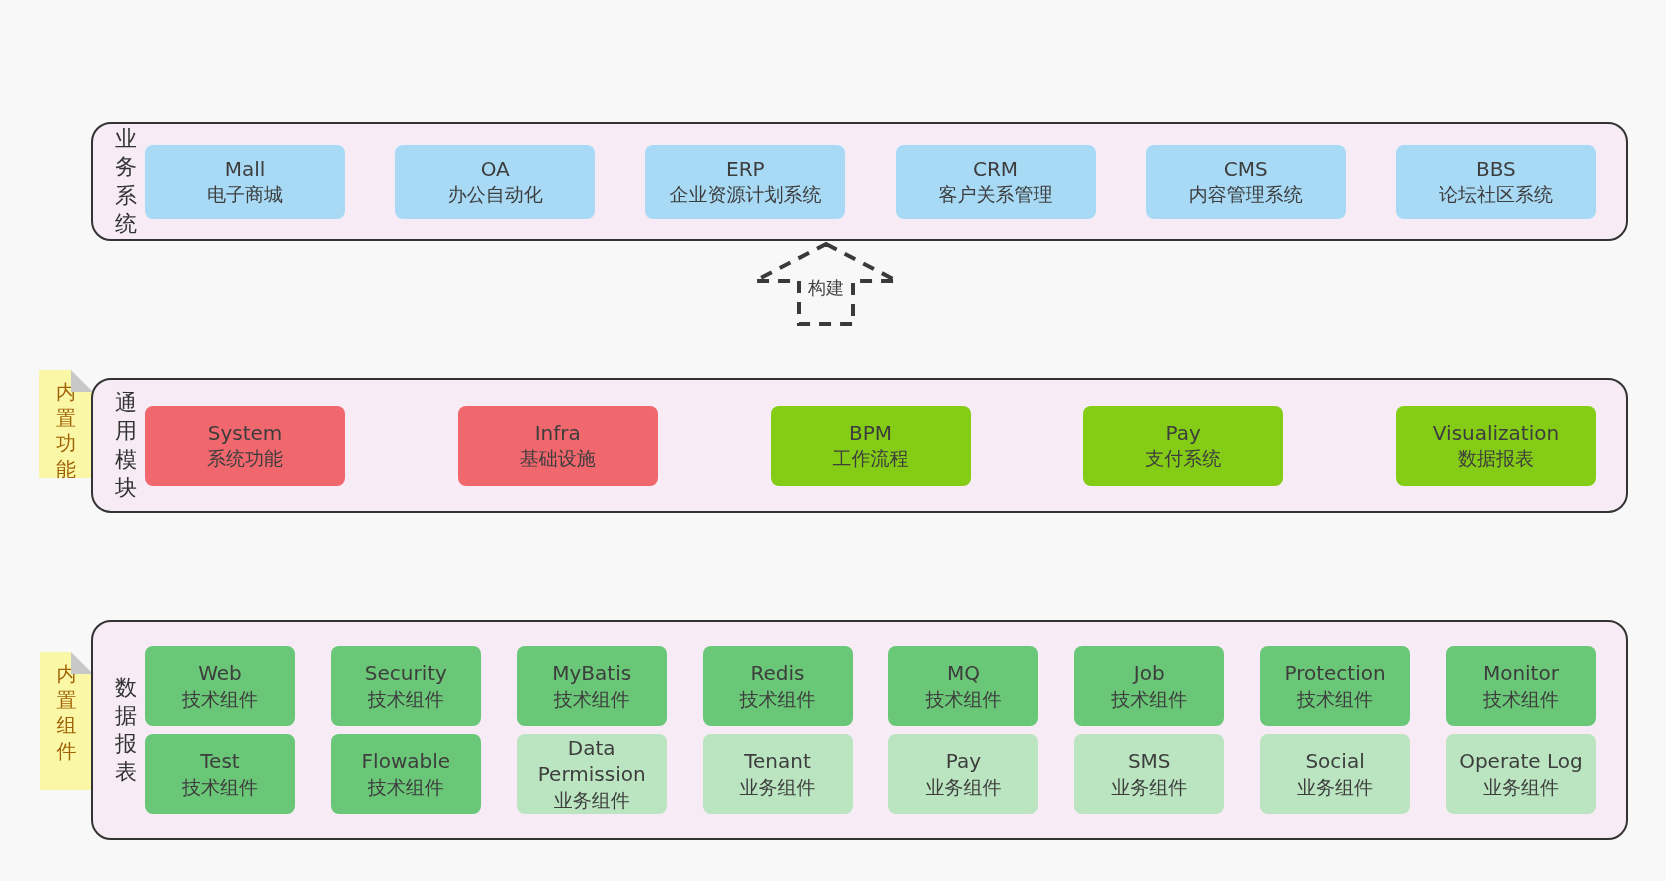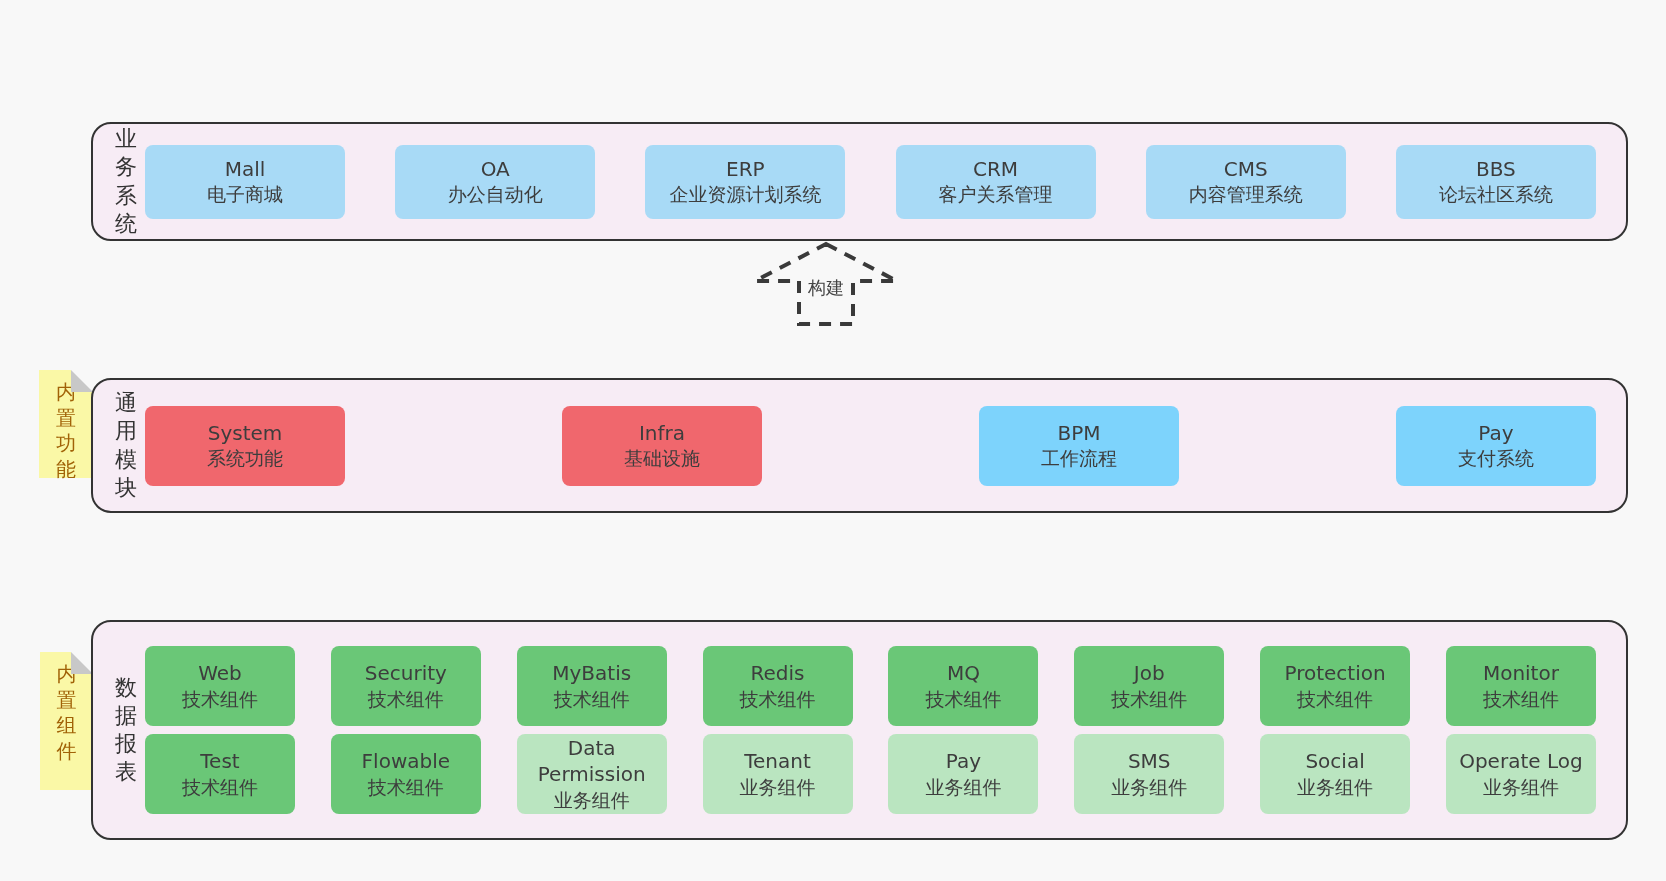--- a/index.html
+++ b/index.html
@@ -51,21 +51,21 @@
     line-height:1.32;
     padding:4px 6px;
   }
   .band1 .box{width:200px;height:74px;}
   .band2 .box{width:200px;height:80px;}
   .band3 .box{width:150px;height:80px;}
   .box-name{font-size:20px;}
   .box-sub{font-size:19px;}
   .box--blue{background:#a8daf6;}
   .box--red{background:#f0676d;}
-  .box--pink{background:#7dd3fc;}
+  .box--pink{background:#84cc16;}
   .box--green{background:#6ac777;}
   .box--green-light{background:#bae5c0;}
 
   
   .sticky{
     position:absolute;
     background:#faf8a6;
     z-index:1;
   }
   .sticky1{left:39px;top:370px;width:54px;height:108px;}
@@ -158,20 +158,24 @@
         <div class="box-sub">基础设施</div>
       </div>
       <div class="box box--pink">
         <div class="box-name">BPM</div>
         <div class="box-sub">工作流程</div>
       </div>
       <div class="box box--pink">
         <div class="box-name">Pay</div>
         <div class="box-sub">支付系统</div>
       </div>
+      <div class="box box--pink">
+        <div class="box-name">Visualization</div>
+        <div class="box-sub">数据报表</div>
+      </div>
     </div>
   </section>
 
 
   <div class="sticky sticky2">
     <div class="vtext">内置组件</div>
   </div>
 
   <section class="band band3">
     <div class="band-label">

